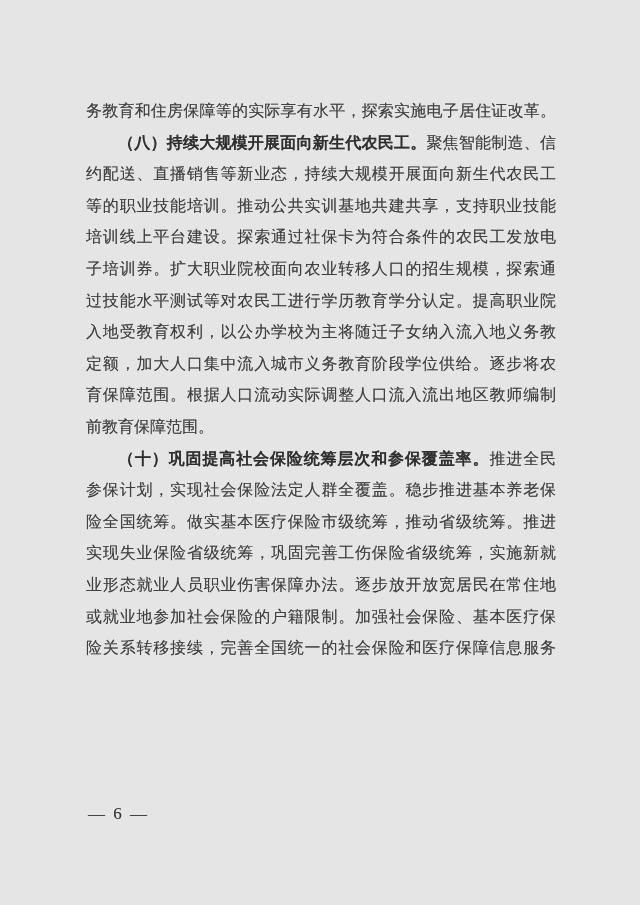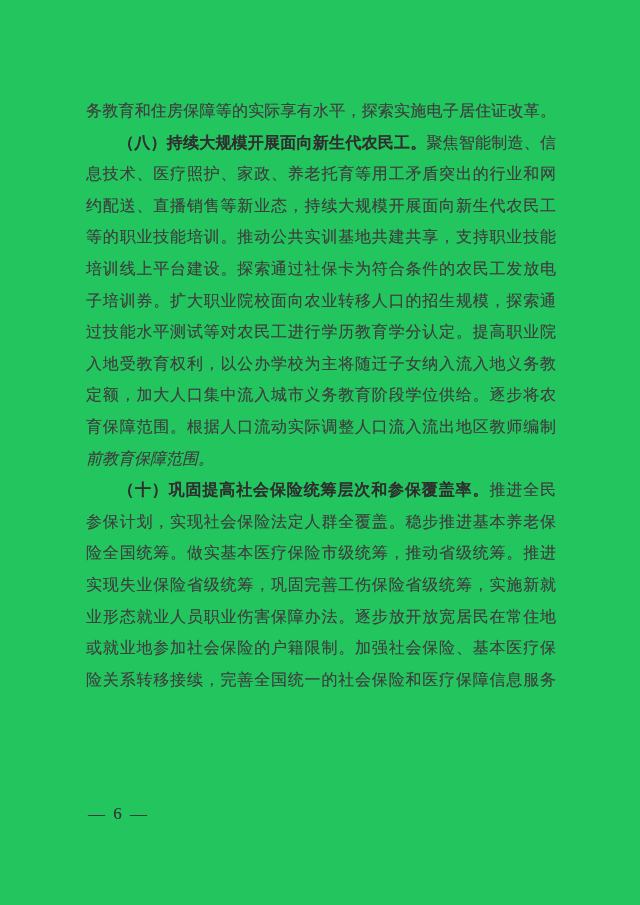--- a/index.html
+++ b/index.html
@@ -4,40 +4,39 @@
 <style>
   html,body{margin:0;padding:0;}
   body{
     width:640px;height:905px;
     background:#fdfdfd;
     position:relative;
     overflow:hidden;
     font-family:"Liberation Serif","DejaVu Serif",serif;
   }
   .page{
-    position:absolute;inset:0;background:#22c55e;padding-left:31px;
+    position:absolute;inset:0;background:#e5e5e5;padding-left:31px;
   }
   .textblock{
     position:absolute;
     left:86px;top:95px;width:470px;
   }
   .line{
     height:31.6px;
     line-height:31.6px;
     font-size:16px;
     color:#3f3f3f;
     text-align:justify;
     text-align-last:justify;
     white-space:nowrap;
     text-shadow:0 0 0.4px rgba(70,70,70,0.55);
   }
   .line.short{
     text-align:right;
     text-align-last:left;
-    font-style:italic;
   }
   .line.para-start{
     text-indent:32px;
   }
   .lead{
     font-weight:700;
     color:#2e2e2e;
   }
   .page-number{
     position:absolute;
@@ -48,21 +47,20 @@
     text-shadow:0 0 0.4px rgba(70,70,70,0.5);
   }
 </style>
 </head>
 <body>
 
 <div class="page">
   <div class="textblock">
     <div class="line"><span>务教育和住房保障等的实际享有水平，探索实施电子居住证改革。</span></div>
     <div class="line para-start"><span class="lead">（八）持续大规模开展面向新生代农民工。</span><span>聚焦智能制造、信</span></div>
-    <div class="line"><span>息技术、医疗照护、家政、养老托育等用工矛盾突出的行业和网</span></div>
     <div class="line"><span>约配送、直播销售等新业态，持续大规模开展面向新生代农民工</span></div>
     <div class="line"><span>等的职业技能培训。推动公共实训基地共建共享，支持职业技能</span></div>
     <div class="line"><span>培训线上平台建设。探索通过社保卡为符合条件的农民工发放电</span></div>
     <div class="line"><span>子培训券。扩大职业院校面向农业转移人口的招生规模，探索通</span></div>
     <div class="line"><span>过技能水平测试等对农民工进行学历教育学分认定。提高职业院</span></div>
     <div class="line"><span>入地受教育权利，以公办学校为主将随迁子女纳入流入地义务教</span></div>
     <div class="line"><span>定额，加大人口集中流入城市义务教育阶段学位供给。逐步将农</span></div>
     <div class="line"><span>育保障范围。根据人口流动实际调整人口流入流出地区教师编制</span></div>
     <div class="line short"><span>前教育保障范围。</span></div>
     <div class="line para-start"><span class="lead">（十）巩固提高社会保险统筹层次和参保覆盖率。</span><span>推进全民</span></div>

